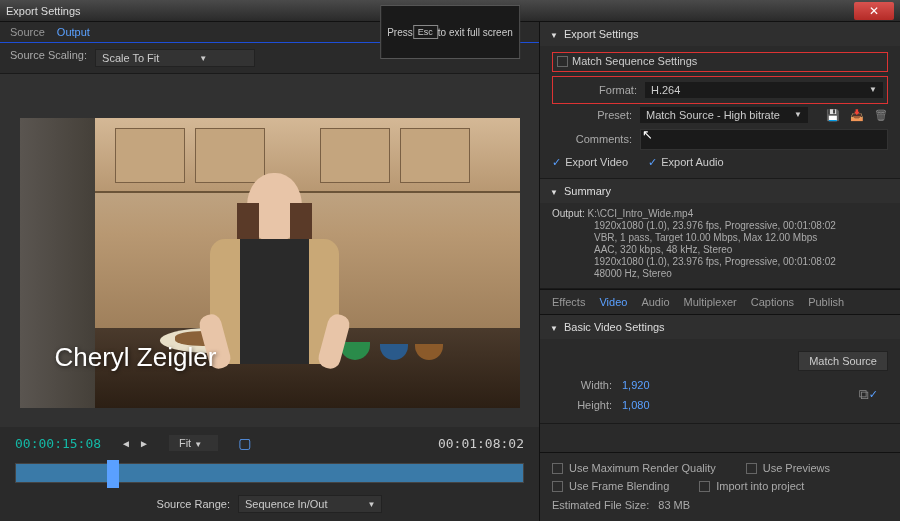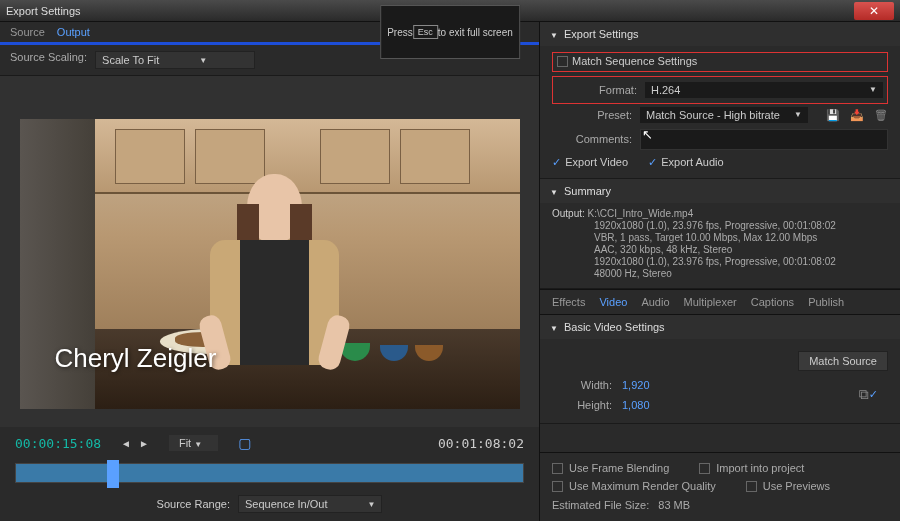--- a/index.html
+++ b/index.html
@@ -9,21 +9,21 @@
 .titlebar-title { color: #ddd; font-size: 11px; }
 .titlebar-close { margin-left: auto; width: 40px; height: 18px; background: linear-gradient(#d9534f,#b52b27); color: #fff; display: flex; align-items: center; justify-content: center; border-radius: 2px; font-size: 12px; cursor: pointer; }
 
 .esc-hint { position: absolute; top: 5px; left: 50%; transform: translateX(-50%); background: #1a1a1a; color: #ccc; padding: 19px 6px; font-size: 10px; display: flex; align-items: center; gap: 0; border: 1px solid #555; }
 .esc-key { border: 1px solid #888; padding: 1px 4px; font-size: 9px; }
 
 .main { display: flex; height: calc(100% - 22px); }
 .left-panel { width: 540px; background: #2a2a2a; border-right: 1px solid #111; display: flex; flex-direction: column; }
 .right-panel { flex: 1; background: #2a2a2a; display: flex; flex-direction: column; }
 
-.tabs { display: flex; gap: 12px; padding: 4px 10px; border-bottom: 3px solid #1d4ed8; }
+.tabs { display: flex; gap: 12px; padding: 4px 10px; border-bottom: 1px solid #1d4ed8; }
 .tab { color: #999; cursor: pointer; font-size: 11px; }
 .tab.active { color: #5aa0ff; }
 
 .scaling-row { display: flex; align-items: flex-start; gap: 8px; padding: 6px 10px; border-bottom: 1px solid #1a1a1a; }
 .scaling-row label { color: #aaa; }
 .dropdown { background: #333; border: 1px solid #222; color: #ccc; padding: 2px 6px; display: flex; align-items: center; gap: 40px; cursor: pointer; }
 .dropdown-arrow { font-size: 8px; }
 
 .preview-area { flex: 1; background: #313131; display: flex; align-items: center; justify-content: center; padding: 40px 15px 15px; }
 .preview { width: 500px; height: 290px; background: #8b7355; position: relative; overflow: hidden; }
@@ -283,37 +283,37 @@
         </div>
       </div>
     </div>
 
     <div style="flex:1;"></div>
 
     <div class="bottom-right">
       <div class="cb-row">
         <span class="cb">
             <span class="cb-box"></span>
+            <span>Use Maximum Render Quality</span>
+          </span>
+        <span class="cb">
+            <span class="cb-box"></span>
+            <span>Use Previews</span>
+          </span>
+      </div>
+      <div class="cb-row">
+        <span class="cb">
+            <span class="cb-box"></span>
             <span>Use Frame Blending</span>
           </span>
         <span class="cb">
             <span class="cb-box"></span>
             <span>Import into project</span>
           </span>
       </div>
-      <div class="cb-row">
-        <span class="cb">
-            <span class="cb-box"></span>
-            <span>Use Maximum Render Quality</span>
-          </span>
-        <span class="cb">
-            <span class="cb-box"></span>
-            <span>Use Previews</span>
-          </span>
-      </div>
       <div style="padding:4px 0;color:#aaa;">
         <span>Estimated File Size:</span>
         <span style="margin-left:6px;">83 MB</span>
       </div>
     </div>
 
   </div>
 </div>
 
 </body></html>

